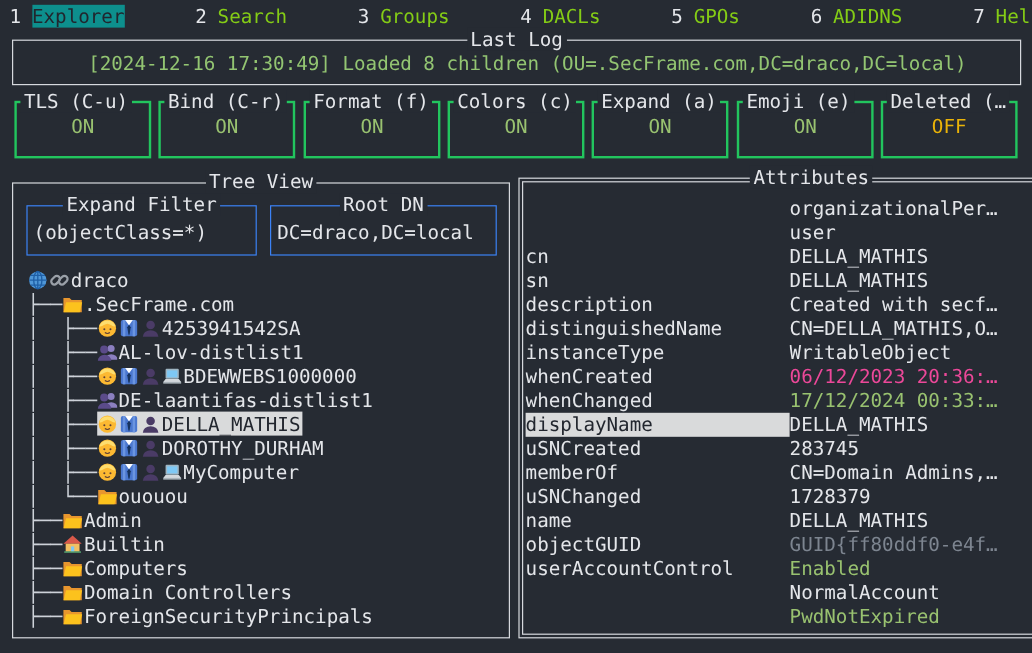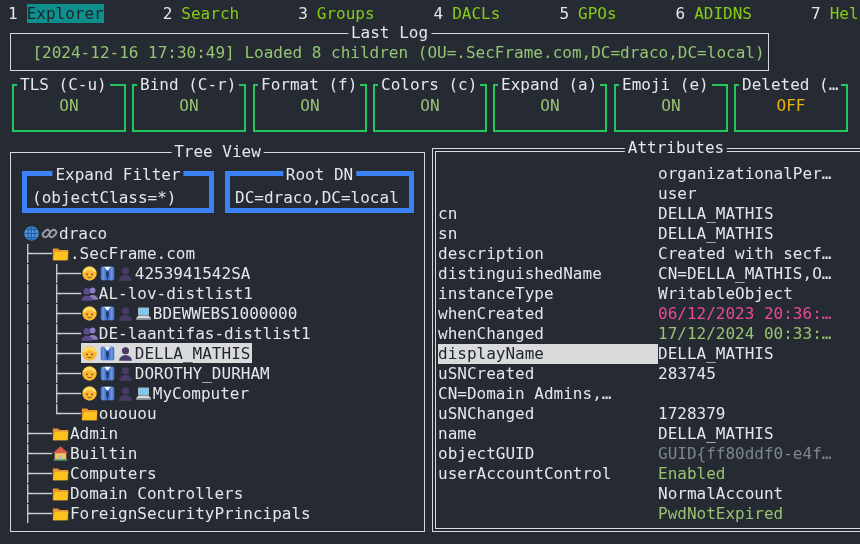--- a/index.html
+++ b/index.html
@@ -17,36 +17,36 @@
   .tnum { color:#e4e6ea; }
   .tlab { color:#84cc16; margin-left:9px; }
   .tlab.active { background:#0d8f8d; color:#21262e; }
 
   .box { position:absolute; border:1px solid #d6d9de; background:#262b33; }
   .btitle { position:absolute; top:-11px; background:#262b33; padding:0 3px;
             color:#e4e6ea; white-space:nowrap; z-index:3; }
   .btitle.center { left:50%; transform:translateX(-50%); }
   .btitle.left { left:3px; }
 
-  .lastlog { left:10px; top:33px; width:759px; height:38px;
+  .lastlog { left:10px; top:33px; width:841px; height:38px;
              display:flex; align-items:center; justify-content:center; }
   .logmsg { color:#93c572; white-space:pre;margin-left:18px; }
 
   .toggle { position:absolute; top:84px; width:114px; height:48px;
             border:2px solid #22c55e; }
   .tval { display:block; text-align:center; margin-top:10px; }
   .on  { color:#99c270; }
   .off { color:#eab308; }
 
   .tree  { left:10px;  top:152px; width:415px; height:380px; }
   .attrs { left:432px; top:148px; width:488px; height:384px; }
   .attrs::before { content:""; position:absolute; inset:2px;
                    border:1px solid #d6d9de; pointer-events:none; }
 
-  .subbox { position:absolute; height:42px; border:5px solid #3b82f6; }
+  .subbox { position:absolute; height:42px; border:1px solid #3b82f6; }
   .subval { display:block; padding:12px 0 0 5px; white-space:pre; }
 
   .trows { position:absolute; left:12px; top:70px; right:3px; }
   .trow  { height:20px; display:flex; align-items:center; white-space:pre; }
   .tpre  { color:#cdd2d9; white-space:pre; }
   .tbody { display:inline-flex; align-items:center; height:20px; padding-right:2px; }
   .tbody.sel { background:#d9dadb; color:#22262e; }
   .em { width:17px; height:17px; margin-right:1px; flex:none; }
 
   .arows { position:absolute; left:5px; top:15px; right:5px; z-index:2; }
@@ -343,20 +343,21 @@
       </div>
     <div class="arow">
         <span class="aname sel">displayName</span>
         <span class="aval">DELLA_MATHIS</span>
       </div>
     <div class="arow">
         <span class="aname">uSNCreated</span>
         <span class="aval">283745</span>
       </div>
     <div class="arow">
+        <span class="aname">memberOf</span>
         <span class="aval">CN=Domain Admins,…</span>
       </div>
     <div class="arow">
         <span class="aname">uSNChanged</span>
         <span class="aval">1728379</span>
       </div>
     <div class="arow">
         <span class="aname">name</span>
         <span class="aval">DELLA_MATHIS</span>
       </div>

